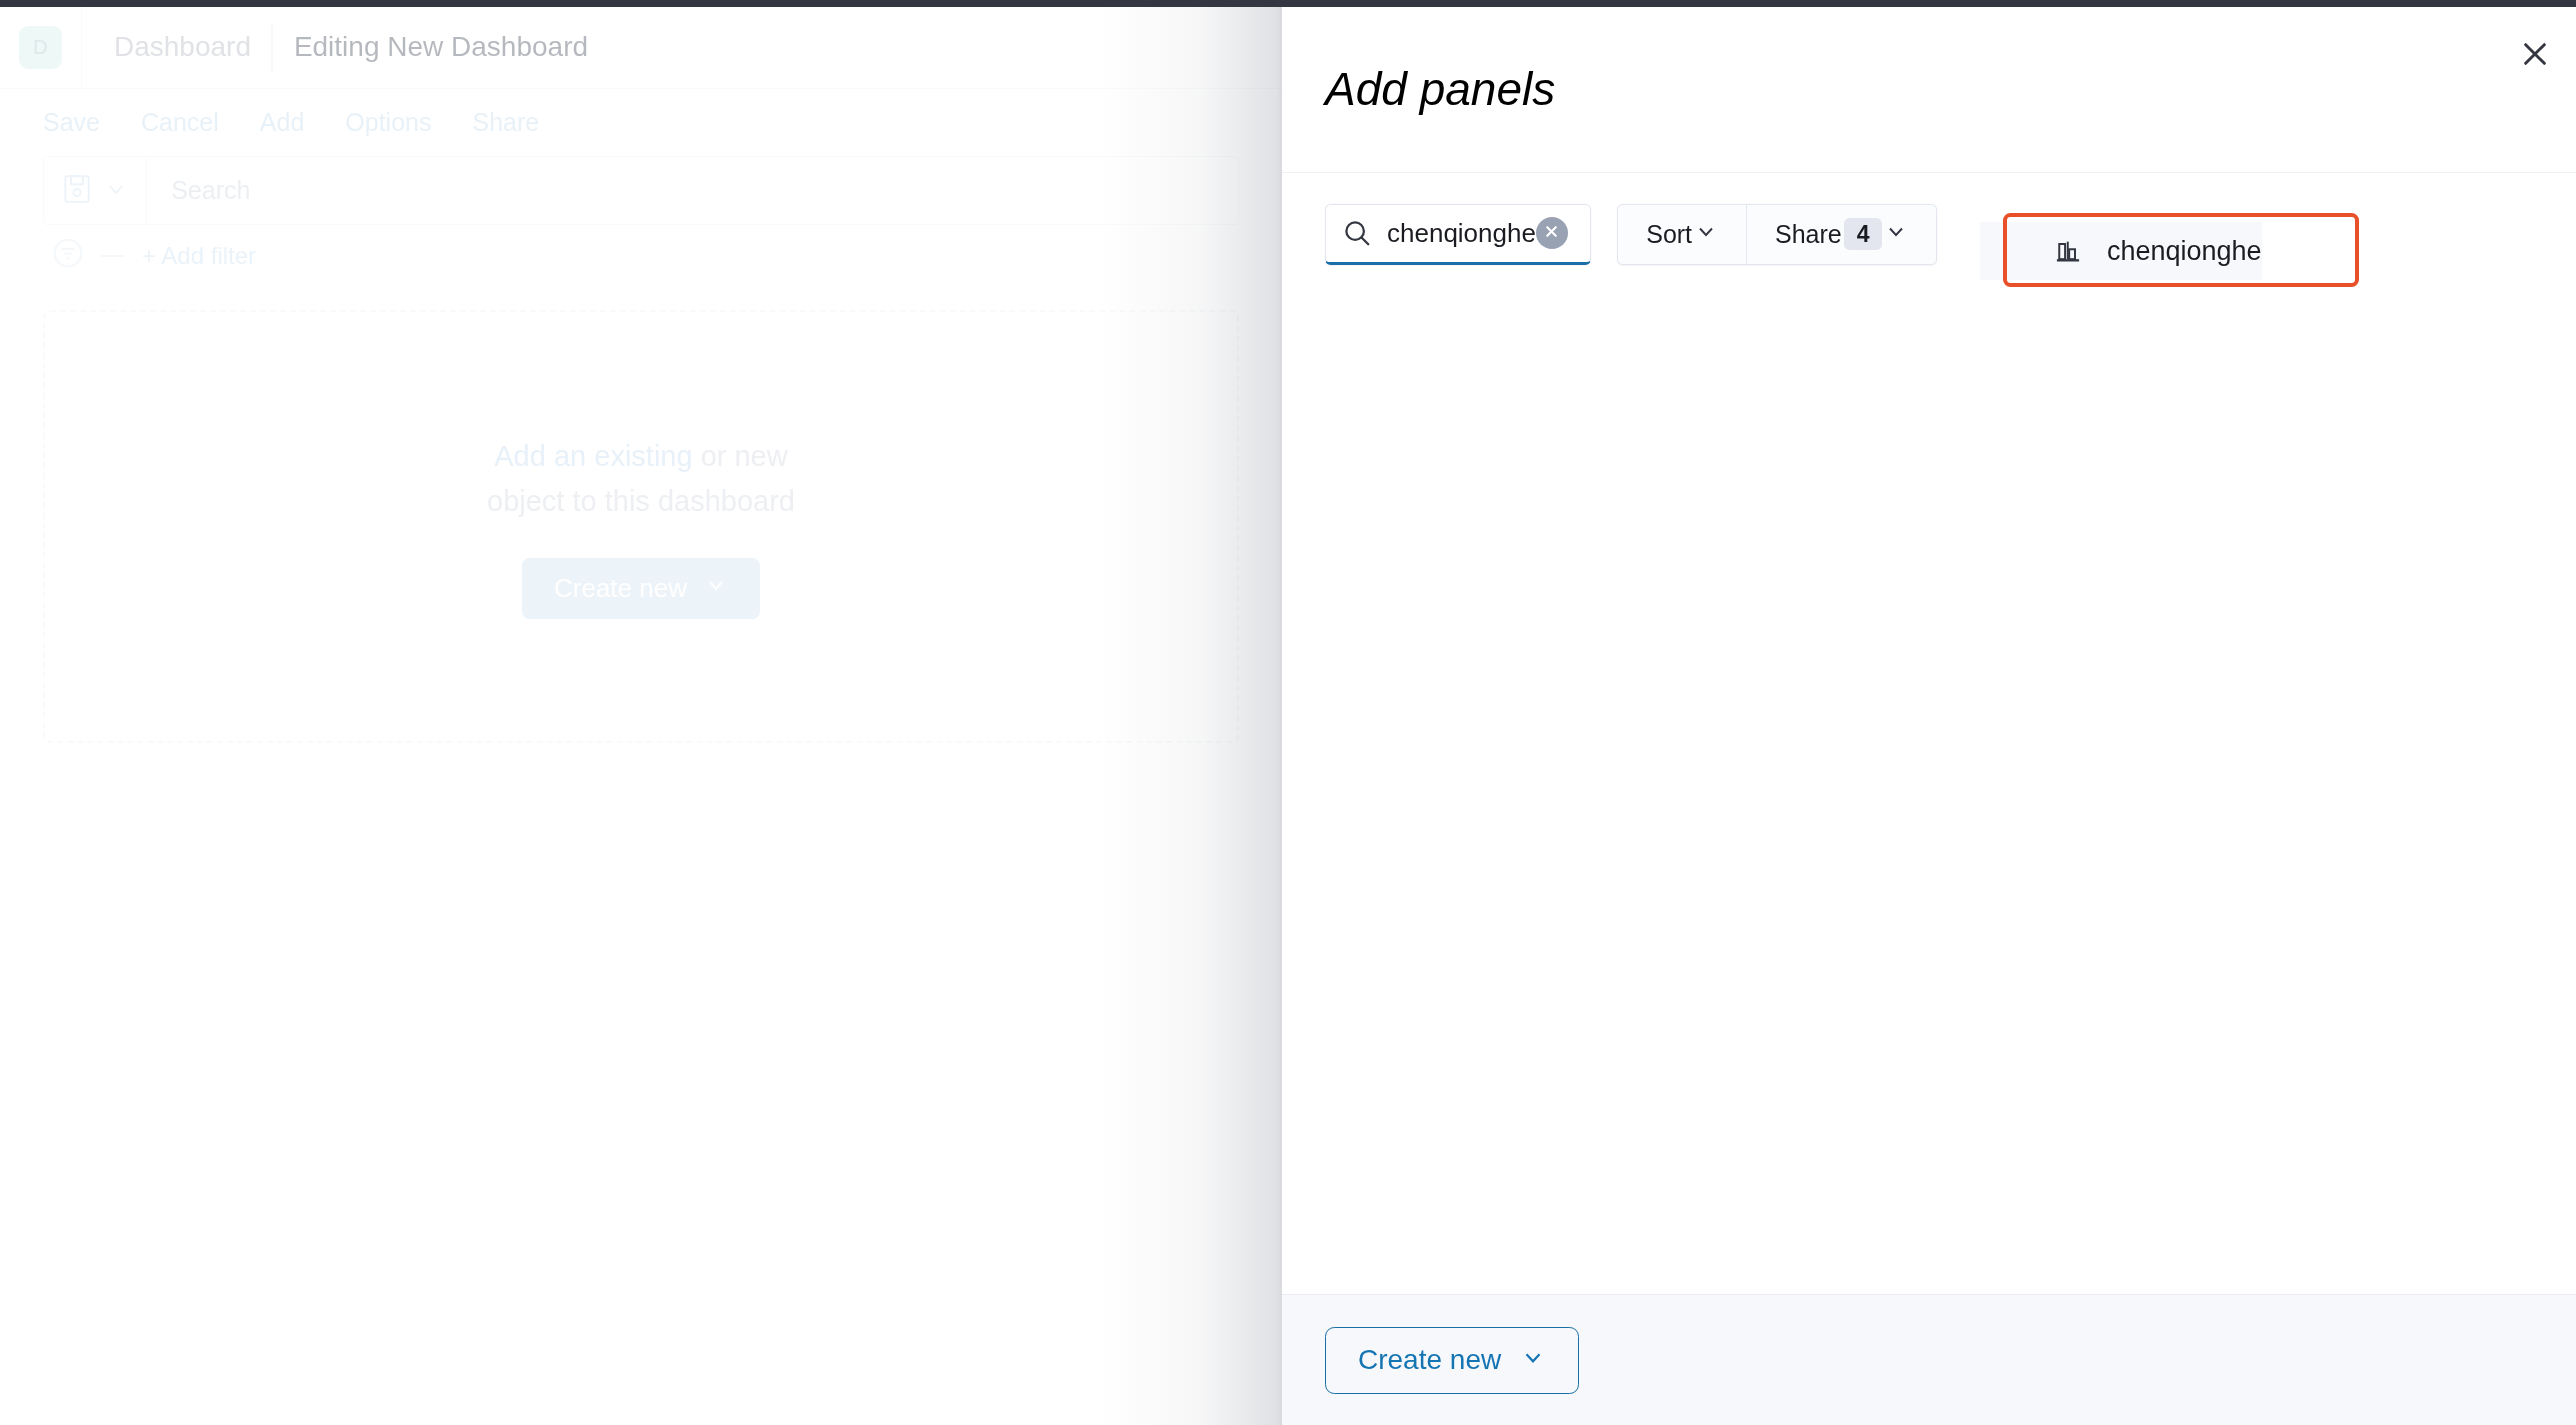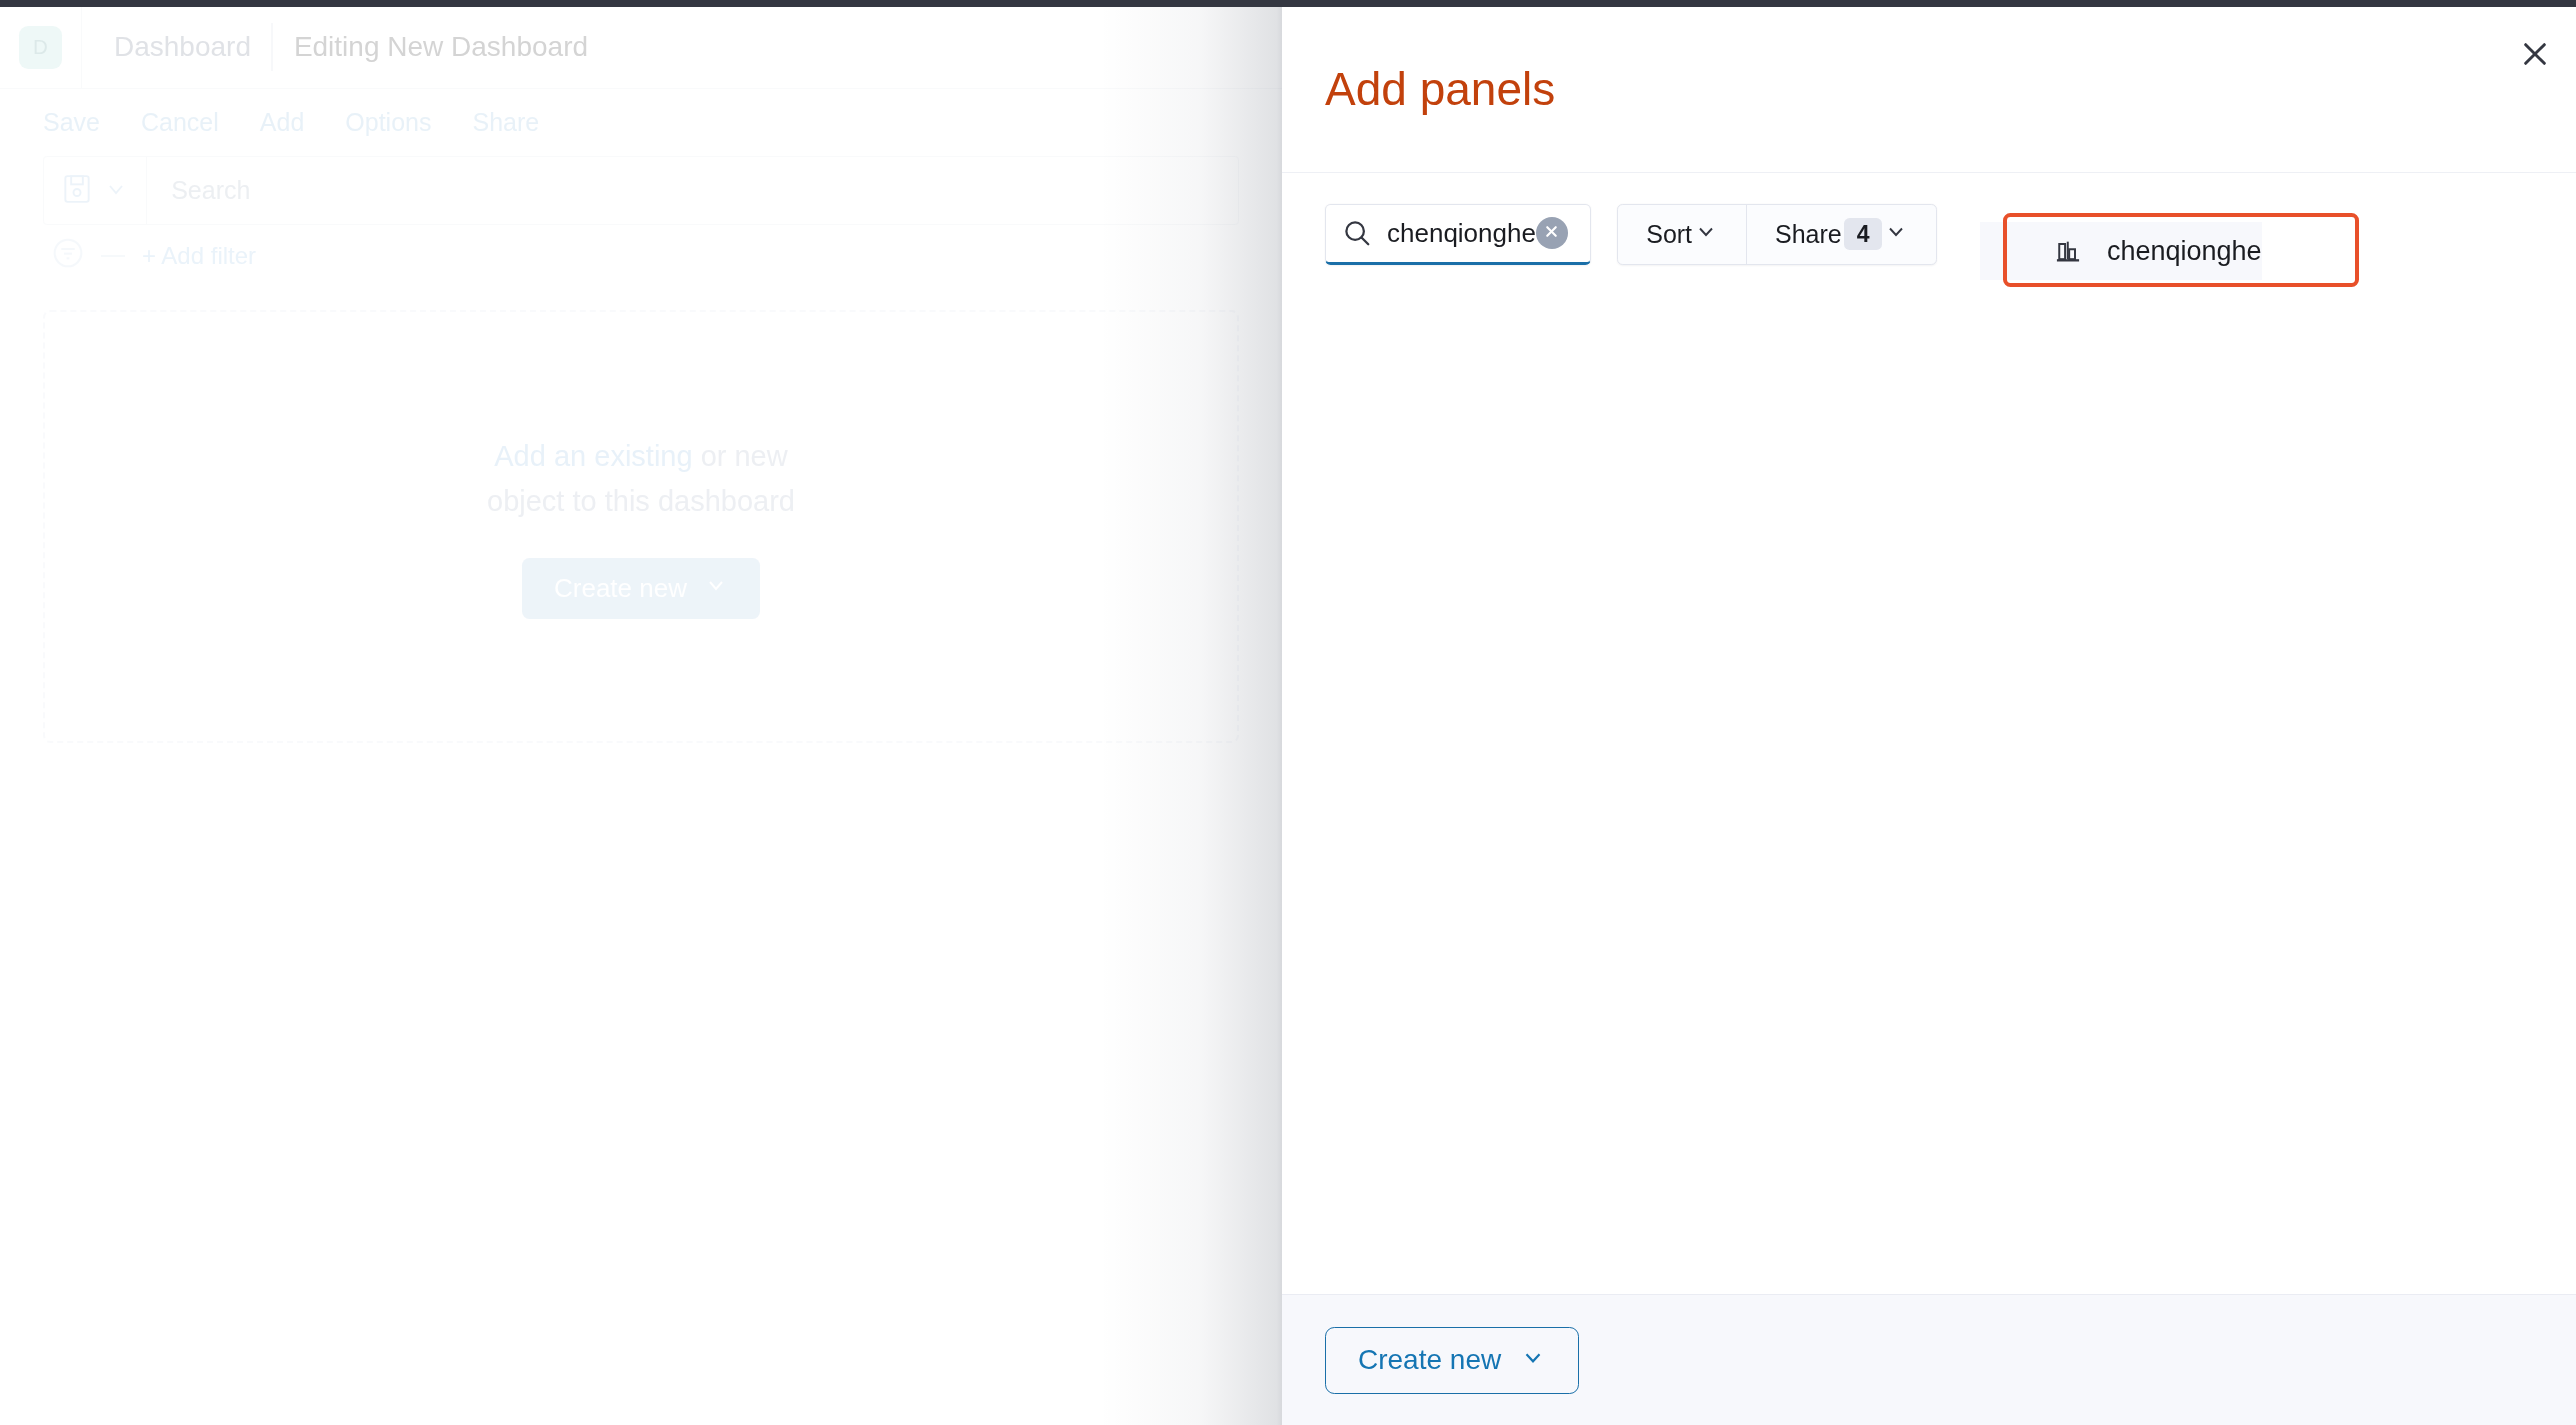--- a/index.html
+++ b/index.html
@@ -74,21 +74,21 @@
     font-size: 28px;
     color: #9aa2b0;
   }
   .crumb { padding: 0 20.5px; white-space: nowrap; }
   .crumb.first { padding-left: 0; }
   .crumb-sep {
     width: 1.9px;
     height: 48px;
     background: #e6e9f0;
   }
-  .crumb.active { color: #737373; }
+  .crumb.active { color: #0f172a; }
 
   .bg-toolbar {
     display: flex;
     align-items: center;
     gap: 41px;
     height: 67px;
     padding: 0 43px;
     font-size: 25px;
     color: #b6d4ea;
   }
@@ -191,23 +191,24 @@
   .flyout-header {
     position: relative;
     height: 166px;
     border-bottom: 1.9px solid #eef0f5;
     display: flex;
     align-items: center;
     padding: 0 43px;
   }
   .flyout-title {
     font-size: 46px;
-    color: #c2410c;
+    color: #000000;
     font-weight: normal;
     line-height: 1;
+    font-style: italic;
   }
   .close-btn {
     position: absolute;
     top: 23px;
     right: 15px;
     width: 52px;
     height: 52px;
     display: flex;
     align-items: center;
     justify-content: center;

